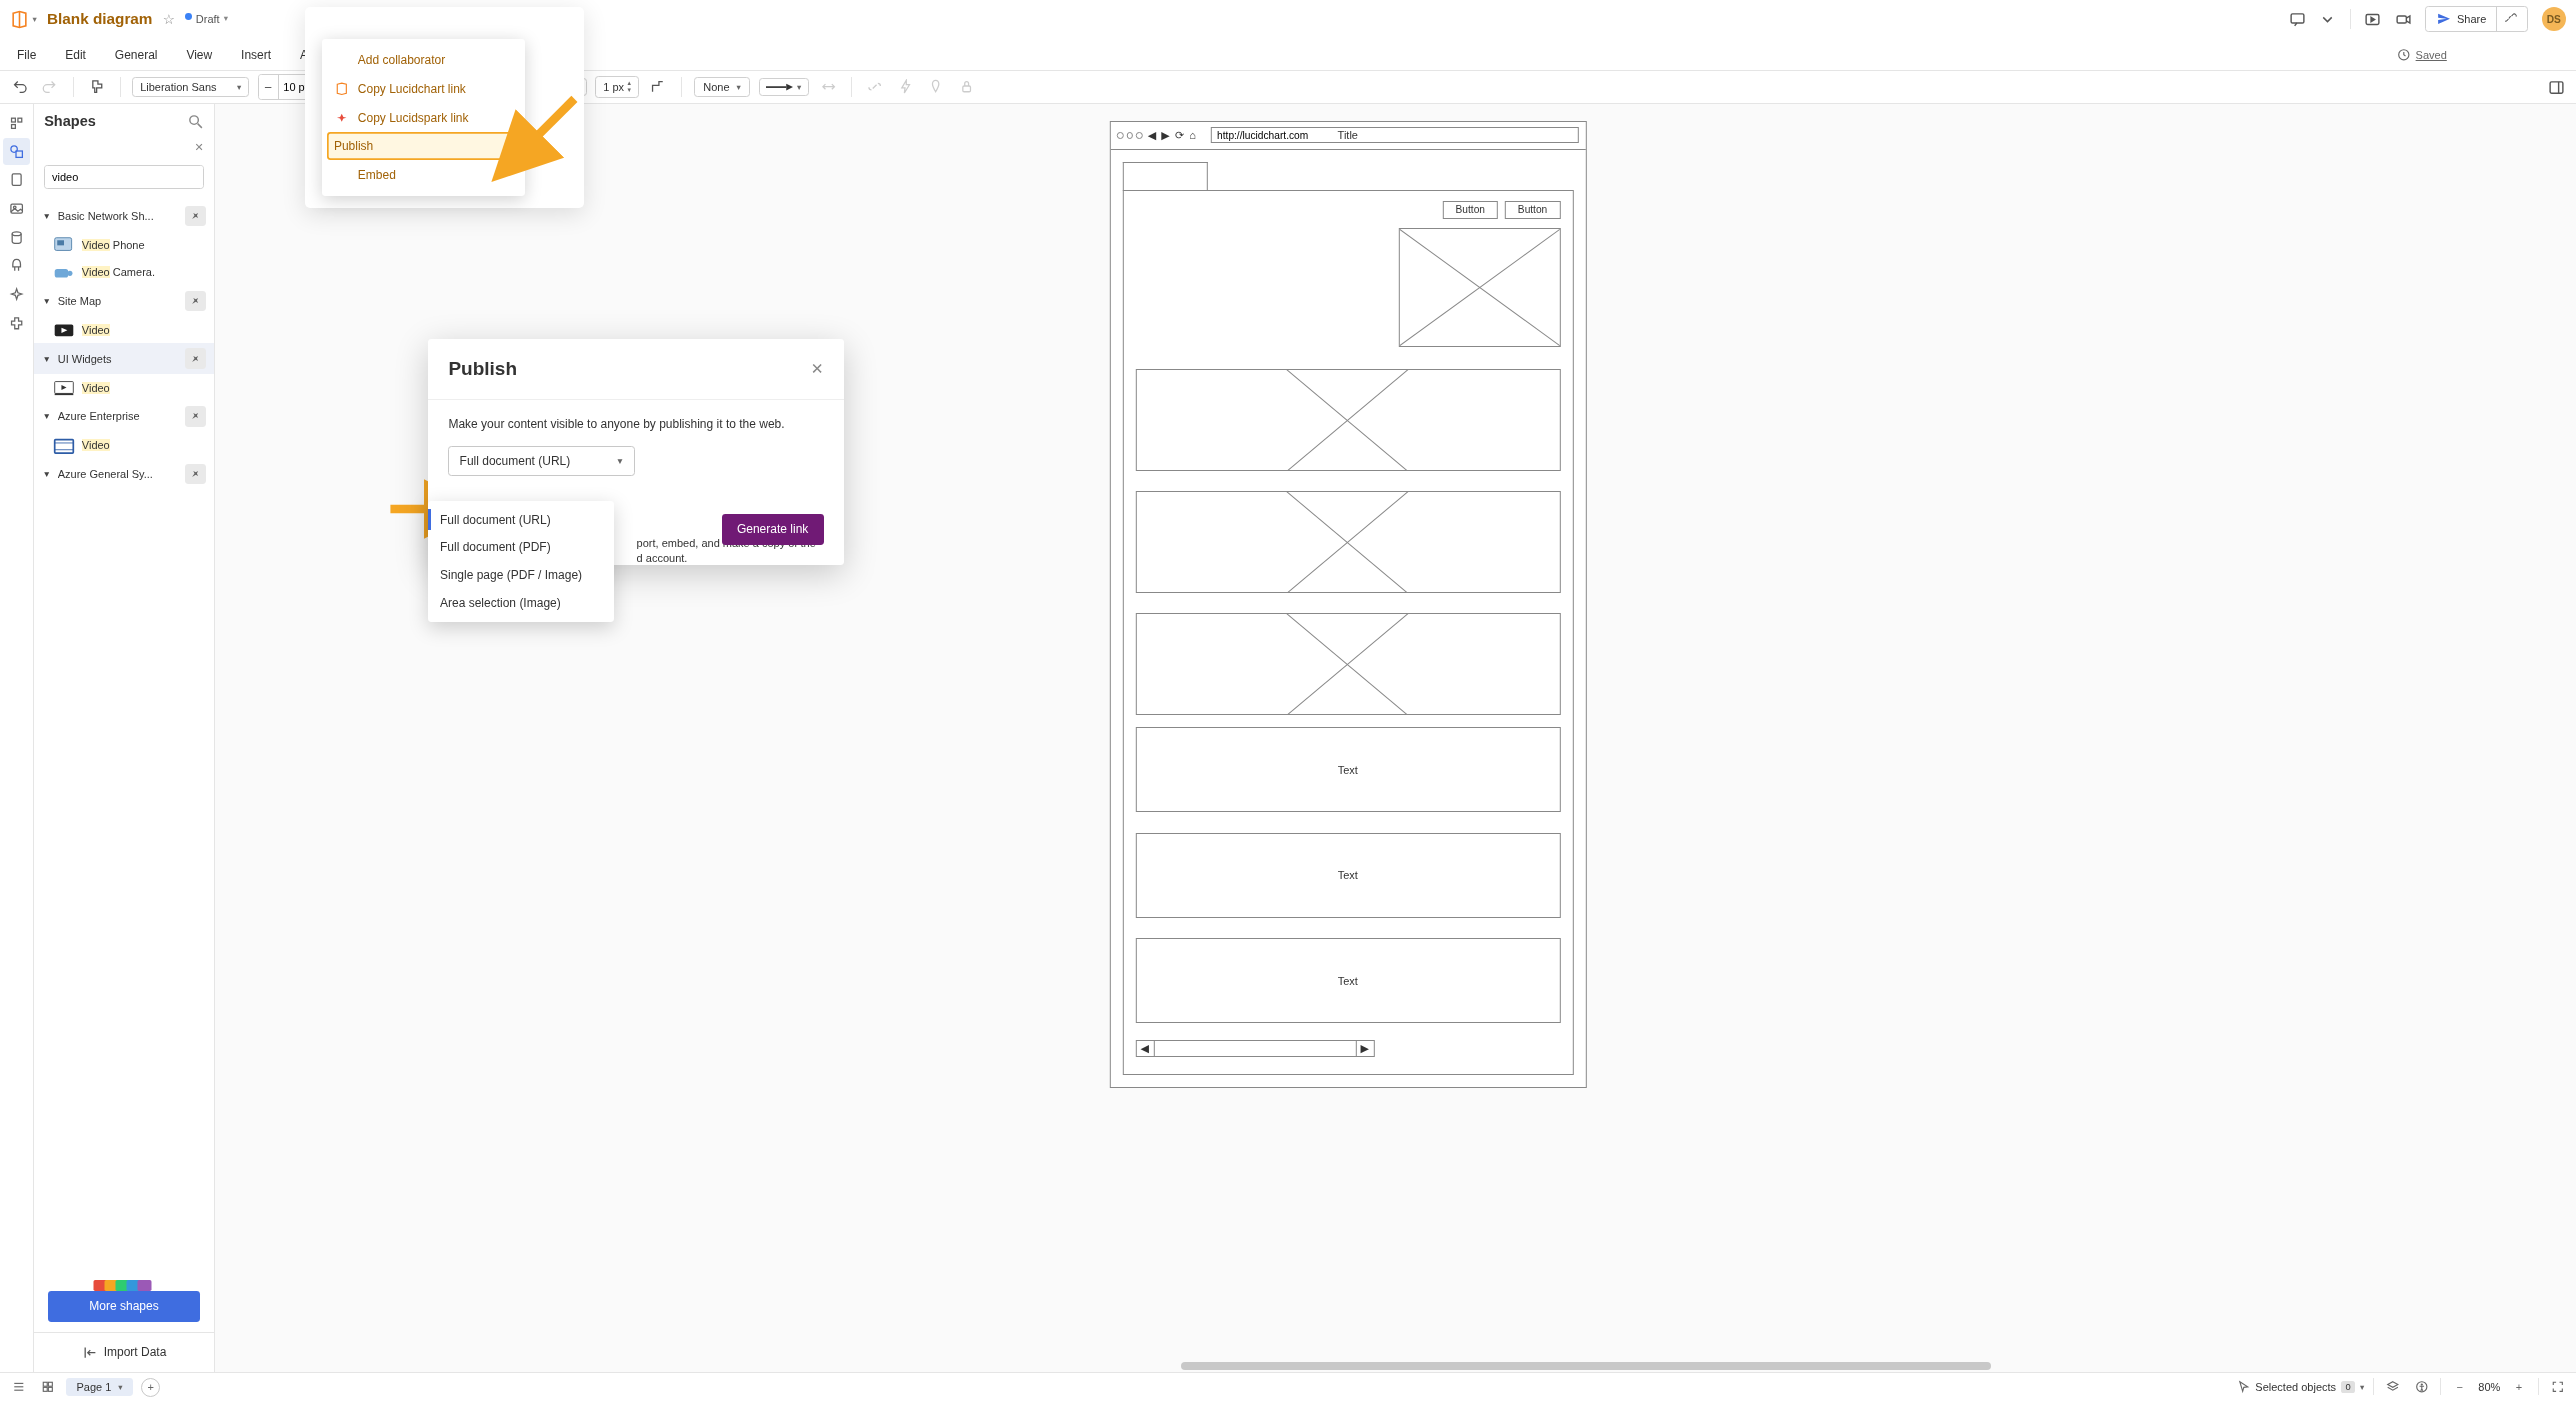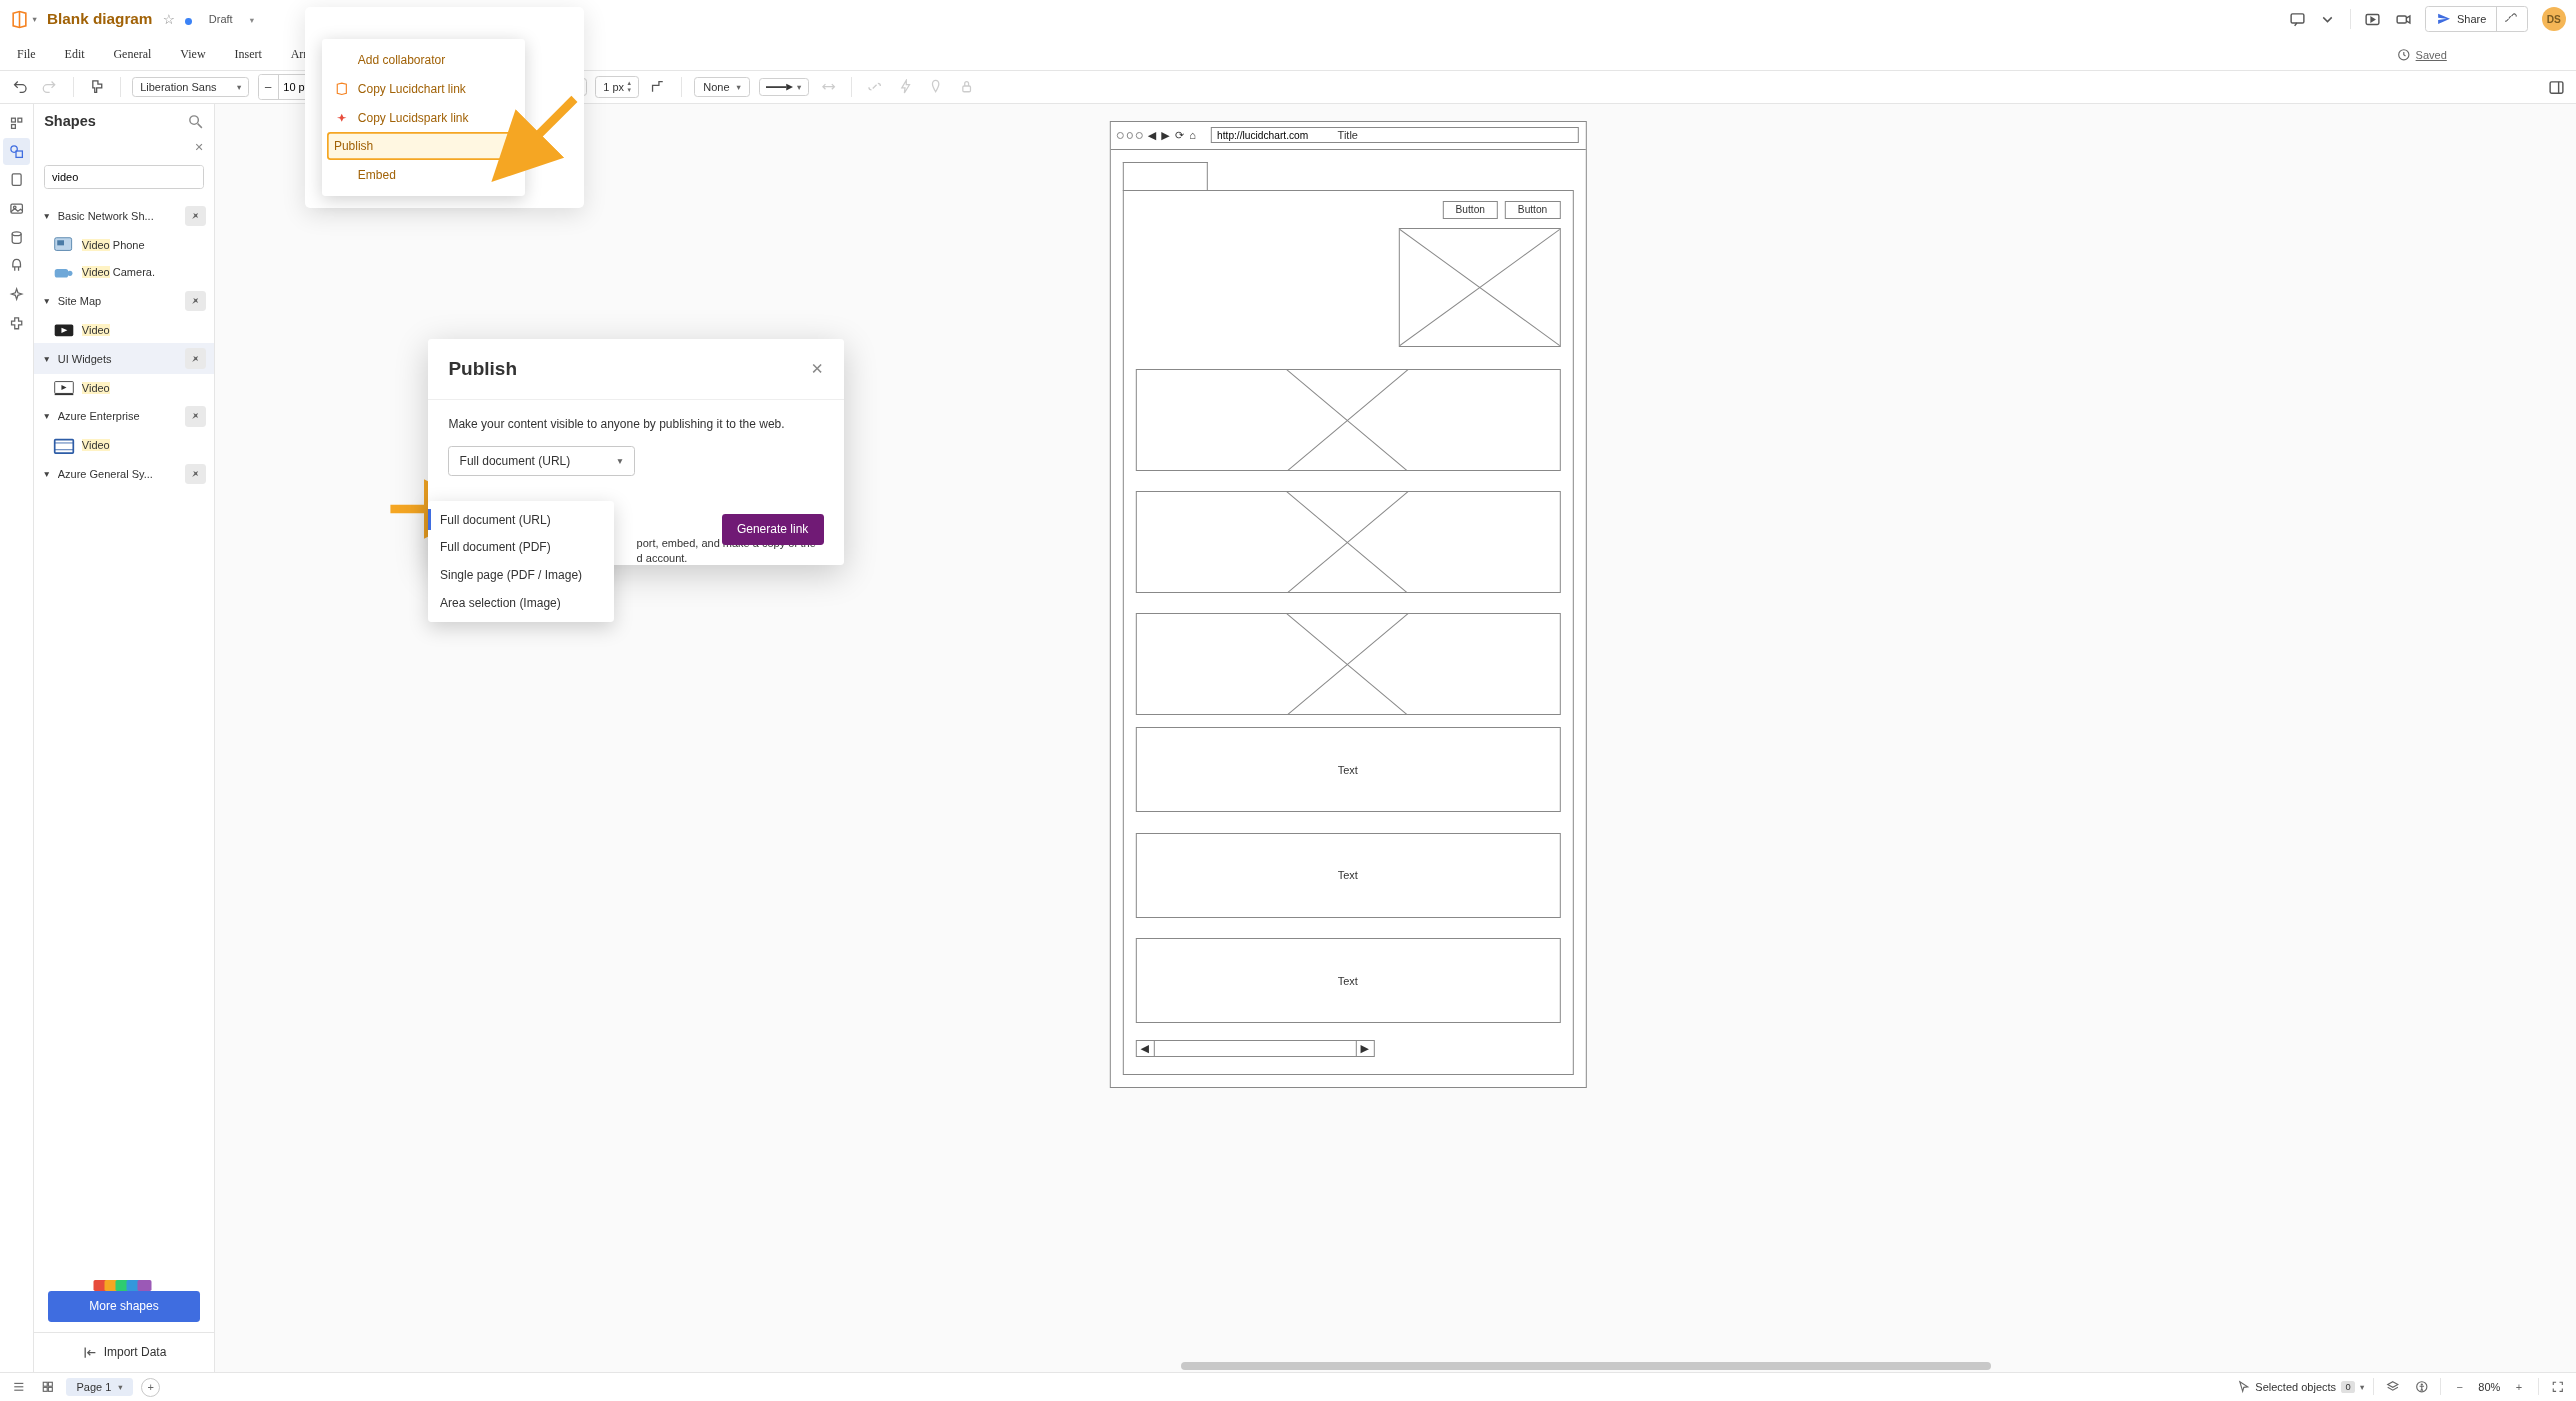--- a/index.html
+++ b/index.html
@@ -6,35 +6,35 @@
 body { font-family: -apple-system, BlinkMacSystemFont, "Segoe UI", sans-serif; font-size: 11px; color: #333; background: #fff; overflow: hidden; width: 2576px; height: 1401px; transform-origin: top left; }
 .app { display: flex; flex-direction: column; height: 100vh; }
 
 
 .topbar { display: flex; align-items: center; height: 39px; padding: 0 10.2px; gap: 10.2px; border-bottom: 0.9px solid transparent; }
 .logo-wrap { display: flex; align-items: center; gap: 3.4px; }
 .logo { width: 19px; height: 19px; }
 .logo-caret { color: #777; font-size: 8.5px; }
 .doc-title { font-size: 15.3px; font-weight: 600; color: #a16207; }
 .star-btn { color: #888; font-size: 13.6px; cursor: pointer; }
-.draft-chip { display: flex; align-items: flex-end; gap: 17px; color: #555; font-size: 11px; cursor: pointer; }
+.draft-chip { display: flex; align-items: flex-start; gap: 4px; color: #555; font-size: 11px; cursor: pointer; }
 .draft-dot { width: 6.8px; height: 6.8px; border-radius: 50%; background: #3b82f6; }
 .draft-caret { font-size: 8.5px; color: #888; }
 .topbar-right { margin-left: auto; display: flex; align-items: center; gap: 13.6px; }
 .top-icon { width: 17px; height: 17px; color: #555; cursor: pointer; display: flex; align-items: center; justify-content: center; }
 .top-icon svg { width: 100%; height: 100%; }
 .vdiv { width: 0.9px; height: 20.4px; background: #e5e5e5; }
 .share-btn { display: flex; align-items: center; gap: 6.8px; background: #fff; border: 0.9px solid #d0d0d0; border-radius: 3.4px; padding: 5.1px 10.2px; cursor: pointer; font-size: 11px; font-weight: 500; color: #333; }
 .share-btn .send-icon { color: #3f6de0; }
 .share-link-seg { border-left: 0.9px solid #d0d0d0; padding: 5.1px 8.5px; margin-left: -0.9px; }
 .avatar { width: 24px; height: 24px; border-radius: 50%; background: #f5b656; color: #7a5a20; font-weight: 600; font-size: 10.2px; display: flex; align-items: center; justify-content: center; }
 
 
 .menubar { display: flex; align-items: center; height: 31px; padding: 0 10.2px; gap: 15.3px; position: relative; }
-.menu-item { font-size: 12px; color: #333; cursor: pointer; padding: 3.4px 6.8px; border-radius: 3.4px; font-family: Liberation Serif, serif; }
+.menu-item { font-size: 12px; color: #333; cursor: pointer; padding: 3.4px 6.8px; border-radius: 3.4px; }
 .menu-item.highlighted { background: rgba(255,193,7,.15); box-shadow: 0 0 0 1.7px #f5a623; }
 .collab-icon { color: #555; }
 .saved-wrap { margin-left: auto; display: flex; align-items: center; gap: 5.1px; color: #666; margin-right: 119px; }
 .saved-wrap a { color: #666; text-decoration: underline; }
 
 
 .toolbar { display: flex; align-items: center; height: 34px; padding: 0 8.5px; gap: 8.5px; border-top: 0.9px solid #e5e5e5; border-bottom: 0.9px solid #e5e5e5; }
 .tb-btn { width: 22px; height: 22px; display: flex; align-items: center; justify-content: center; color: #555; cursor: pointer; border-radius: 3.4px; }
 .tb-btn.disabled { color: #ccc; }
 .tb-sep { width: 0.9px; height: 20.4px; background: #e5e5e5; margin: 0 3.4px; }

